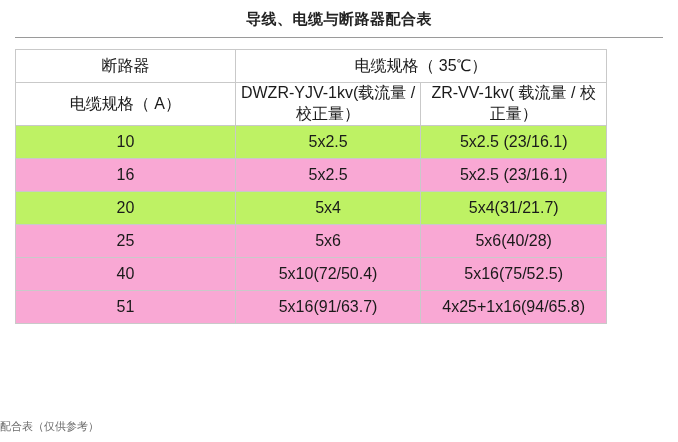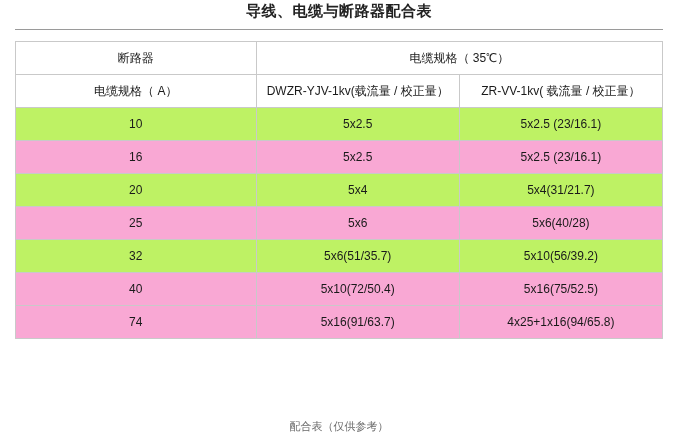--- a/index.html
+++ b/index.html
@@ -18,38 +18,38 @@
     position: relative;
     width: 678px;
     height: 442px;
     box-sizing: border-box;
   }
   .title {
     text-align: center;
     font-size: 15px;
     font-weight: bold;
     color: #222222;
-    padding-top: 2px;
+    padding-top: 10px;
     letter-spacing: 0.5px;
   }
   .title-rule {
     width: 648px;
     margin: 8px auto 0 auto;
     border-bottom: 1px solid #9a9a9a;
   }
   .table-wrap {
     width: 648px;
     margin: 0 auto;
     padding-top: 11px;
   }
   table.spec {
-    width: 648px;
+    width: 592px;
     border-collapse: collapse;
     table-layout: fixed;
-    font-size: 12px;
+    font-size: 16px;
   }
   table.spec td {
     border: 1px solid #c9c9c9;
     height: 33px;
     text-align: center;
     vertical-align: middle;
     color: #1a1a1a;
     padding: 0 3px;
     box-sizing: border-box;
   }
@@ -70,21 +70,20 @@
     background: #ffffff;
   }
   .thickline td {
     border-top: 2px solid #4a4a4a;
   }
   .footer {
     position: absolute;
     left: 0;
     right: 0;
     bottom: 8px;
-    text-align: center;
     font-size: 11px;
     color: #6b6b6b;
   }
 </style>
 </head>
 <body>
 
 <div class="page">
 
   <div class="title">导线、电缆与断路器配合表</div>
@@ -116,32 +115,27 @@
         <tr class="plain">
           <td class="col-a">20</td>
           <td class="col-b">5x4</td>
           <td class="col-c">5x4(31/21.7)</td>
         </tr>
         <tr class="alt thickline">
           <td class="col-a">25</td>
           <td class="col-b">5x6</td>
           <td class="col-c">5x6(40/28)</td>
         </tr>
-        <tr class="plain">
-          <td class="col-a">32</td>
-          <td class="col-b">5x6(51/35.7)</td>
-          <td class="col-c">5x10(56/39.2)</td>
-        </tr>
         <tr class="alt">
           <td class="col-a">40</td>
           <td class="col-b">5x10(72/50.4)</td>
           <td class="col-c">5x16(75/52.5)</td>
         </tr>
         <tr class="alt">
-          <td class="col-a">74</td>
+          <td class="col-a">51</td>
           <td class="col-b">5x16(91/63.7)</td>
           <td class="col-c">4x25+1x16(94/65.8)</td>
         </tr>
       </tbody>
     </table>
   </div>
 
   <div class="footer">配合表（仅供参考）</div>
 
 </div>

